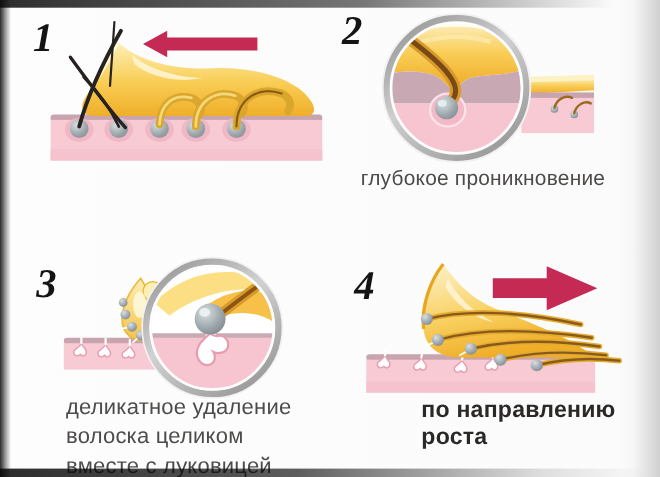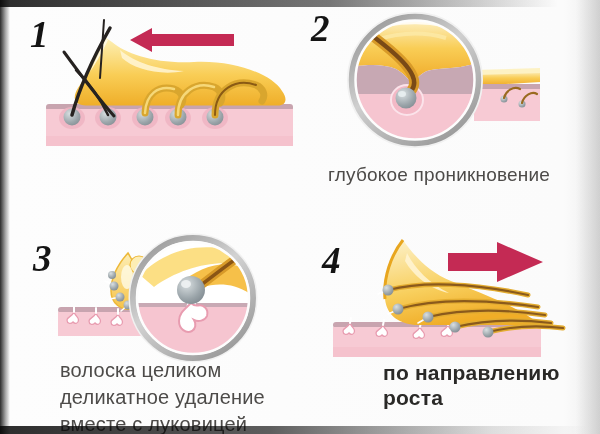--- a/index.html
+++ b/index.html
@@ -16,21 +16,21 @@
     font-size:37px;color:#141414;line-height:1;
   }
   .caption{
     position:absolute;
     color:var(--c-text,#4d4b49);
     font-size:19px;line-height:25px;
     letter-spacing:0.2px;
   }
   .caption b{color:var(--c-text-bold,#2a2927);font-weight:bold;}
   .cap1{left:36px;top:149px;width:250px;text-align:center;}
-  .cap2{left:328px;top:162px;width:262px;}
+  .cap2{left:328px;top:150px;width:262px;}
   .cap3{left:60px;top:357px;width:240px;line-height:27px;font-size:20px;}
   .cap4{left:335px;top:360px;width:256px;}
   .cap4 .bold-line{font-size:21px;font-weight:bold;color:var(--c-text-bold,#2a2927);margin-left:48px;}
   svg{position:absolute;display:block;}
   .svg1{left:28px;top:16px;}
   .svg2{left:306px;top:10px;}
   .svg3{left:28px;top:233px;}
   .svg4{left:323px;top:233px;}
   
   .edge{position:absolute;pointer-events:none;}
@@ -227,22 +227,22 @@
         <path d="M168,56 C186,42 203,29 219,18" fill="none" stroke="#d89a28" stroke-width="9" stroke-linecap="round"></path>
         <path d="M168,56 C186,42 203,29 219,18" fill="none" stroke="#8a5515" stroke-width="3.5" stroke-linecap="round"></path>
         <circle cx="163" cy="57" r="14" fill="url(#g3bulb)"></circle>
         <ellipse cx="158" cy="51" rx="5" ry="4" fill="#eef2f3" opacity="0.9"></ellipse>
       </g>
       <circle cx="165" cy="65" r="56" fill="none" stroke="#fdfdfd" stroke-width="2.5"></circle>
     </g>
   </svg>
 
   <div class="caption cap3">
+    <div>деликатное удаление</div>
     <div>волоска целиком</div>
-    <div>деликатное удаление</div>
     <div>вместе с луковицей</div>
   </div>
 
   <div class="num" style="left:322px;top:242px;">4</div>
 
   <svg class="svg4" width="266" height="135" viewBox="0 0 266 135">
     <defs>
       <linearGradient id="g4paste" x1="0" y1="0" x2="0.35" y2="1">
         <stop offset="0" stop-color="#fdf2cc"></stop>
           <stop offset="0.6" stop-color="#f8cf5d"></stop>

